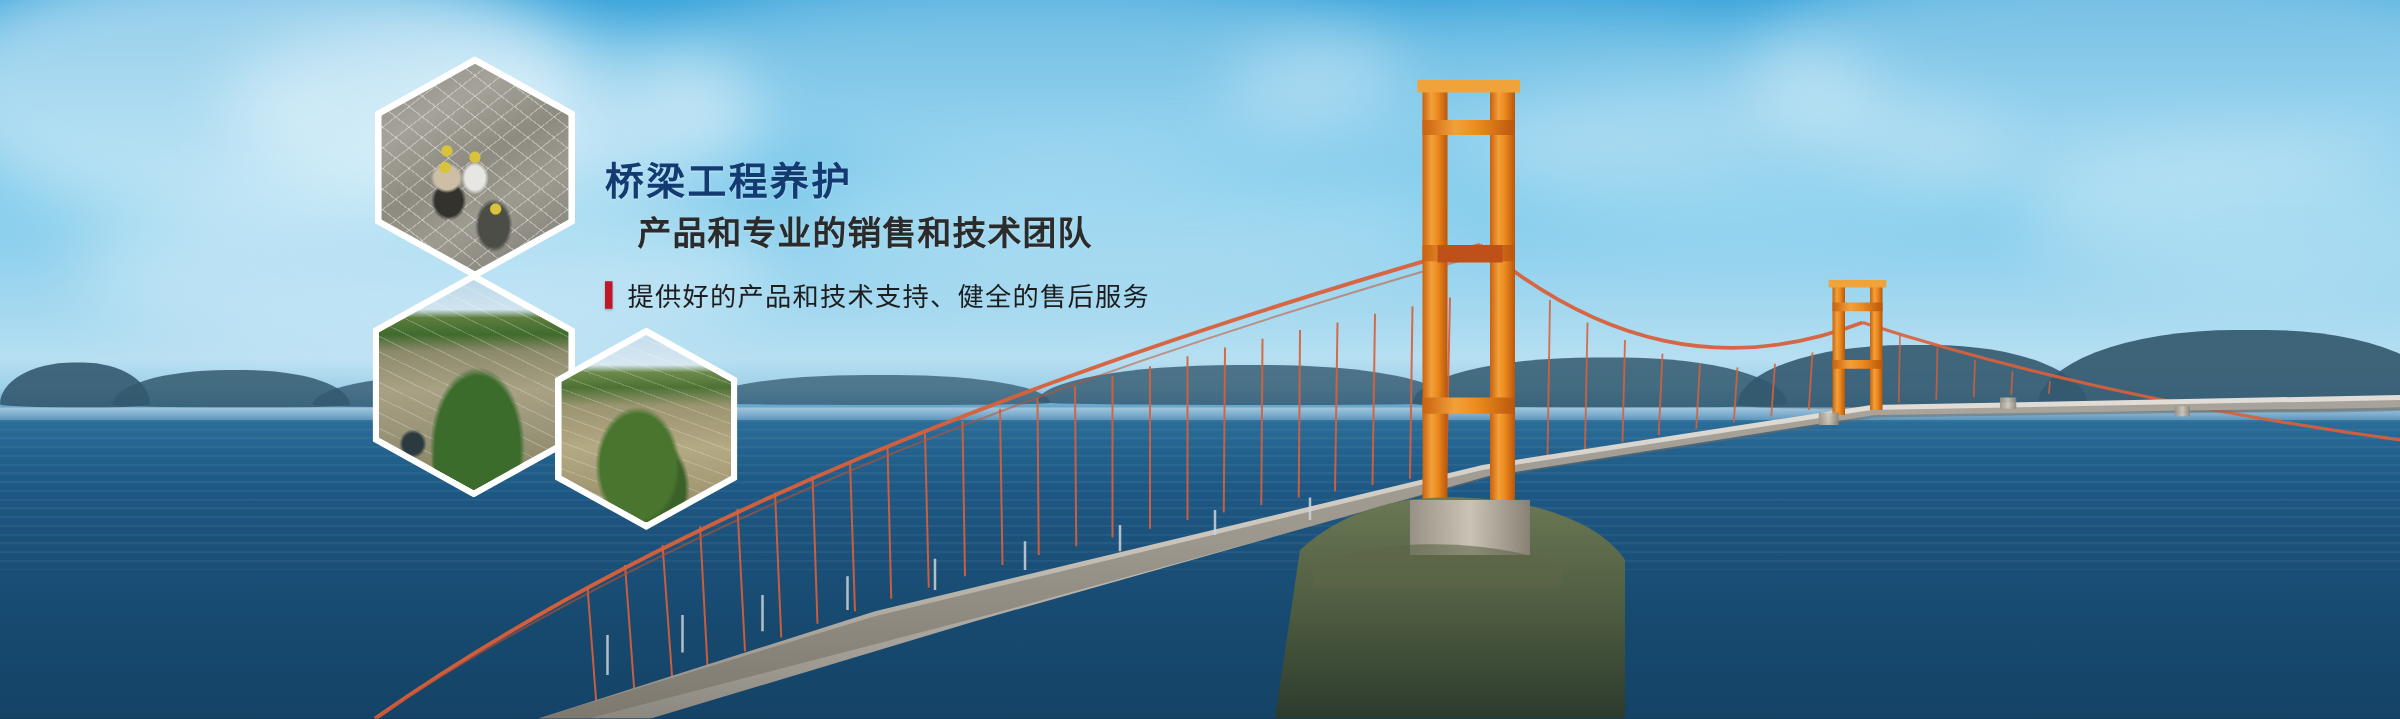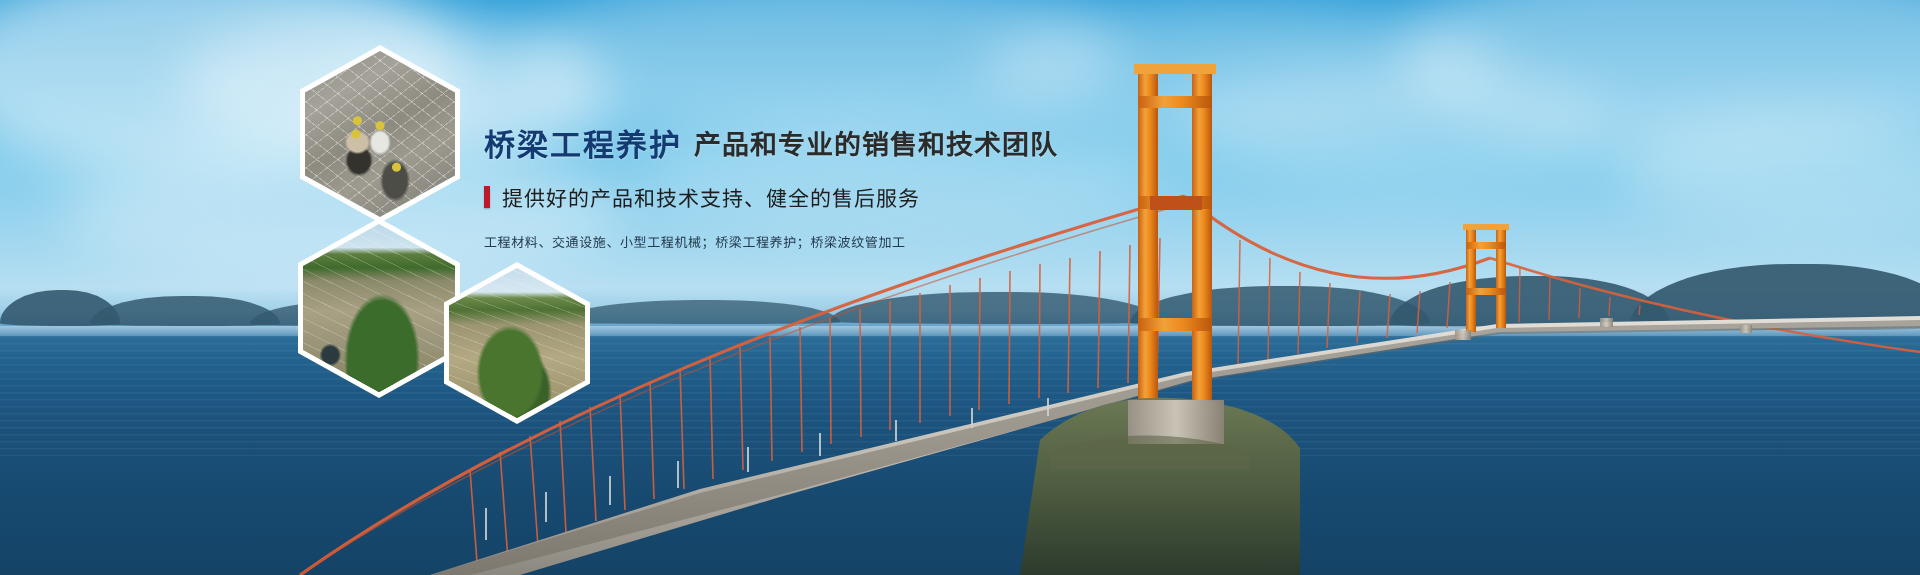--- a/index.html
+++ b/index.html
@@ -134,27 +134,27 @@
       linear-gradient(to bottom,
         #c6dded 0%, #d6e7f0 16%,
         #6b8a4a 20%, #4e7234 28%,
         #9c9571 38%,
         #b3a983 60%, #a49a74 80%, #8d8461 100%);
   }
 
   
   .text-block{position:absolute;left:484px;top:120px;width:560px;}
 
-  .title-row{display:flex;align-items:center;white-space:nowrap;}
+  .title-row{display:flex;align-items:flex-start;white-space:nowrap;flex-direction:column;}
   .title-main{
     font-size:31px;font-weight:bold;color:#143a72;letter-spacing:2px;
     text-shadow:0 1px 2px rgba(255,255,255,.35);
   }
   .title-sub{
-    margin-left:12px;
+    margin-left:26px;
     font-size:27px;font-weight:bold;color:#2b2b2b;letter-spacing:1px;
     text-shadow:0 1px 2px rgba(255,255,255,.28);
   }
 
   .sub-row{display:flex;align-items:center;margin-top:17px;white-space:nowrap;}
   .accent-bar{
     width:6px;height:22px;background:#c0172a;margin-right:12px;flex:none;
     box-shadow:0 1px 2px rgba(0,0,0,.25);
   }
   .sub-text{font-size:21px;color:#1d1d1d;letter-spacing:1px;}
@@ -346,17 +346,16 @@
       <span class="title-main">桥梁工程养护</span>
       <span class="title-sub">产品和专业的销售和技术团队</span>
     </div>
 
     <div class="sub-row">
       <span class="accent-bar"></span>
       <span class="sub-text">提供好的产品和技术支持、健全的售后服务</span>
     </div>
 
     <div class="desc">
-      <div>工程材料、交通设施、小型工程机械；桥梁工程养护；桥梁波纹管加工</div>
     </div>
 
   </div>
 </div>
 
 </body></html>

